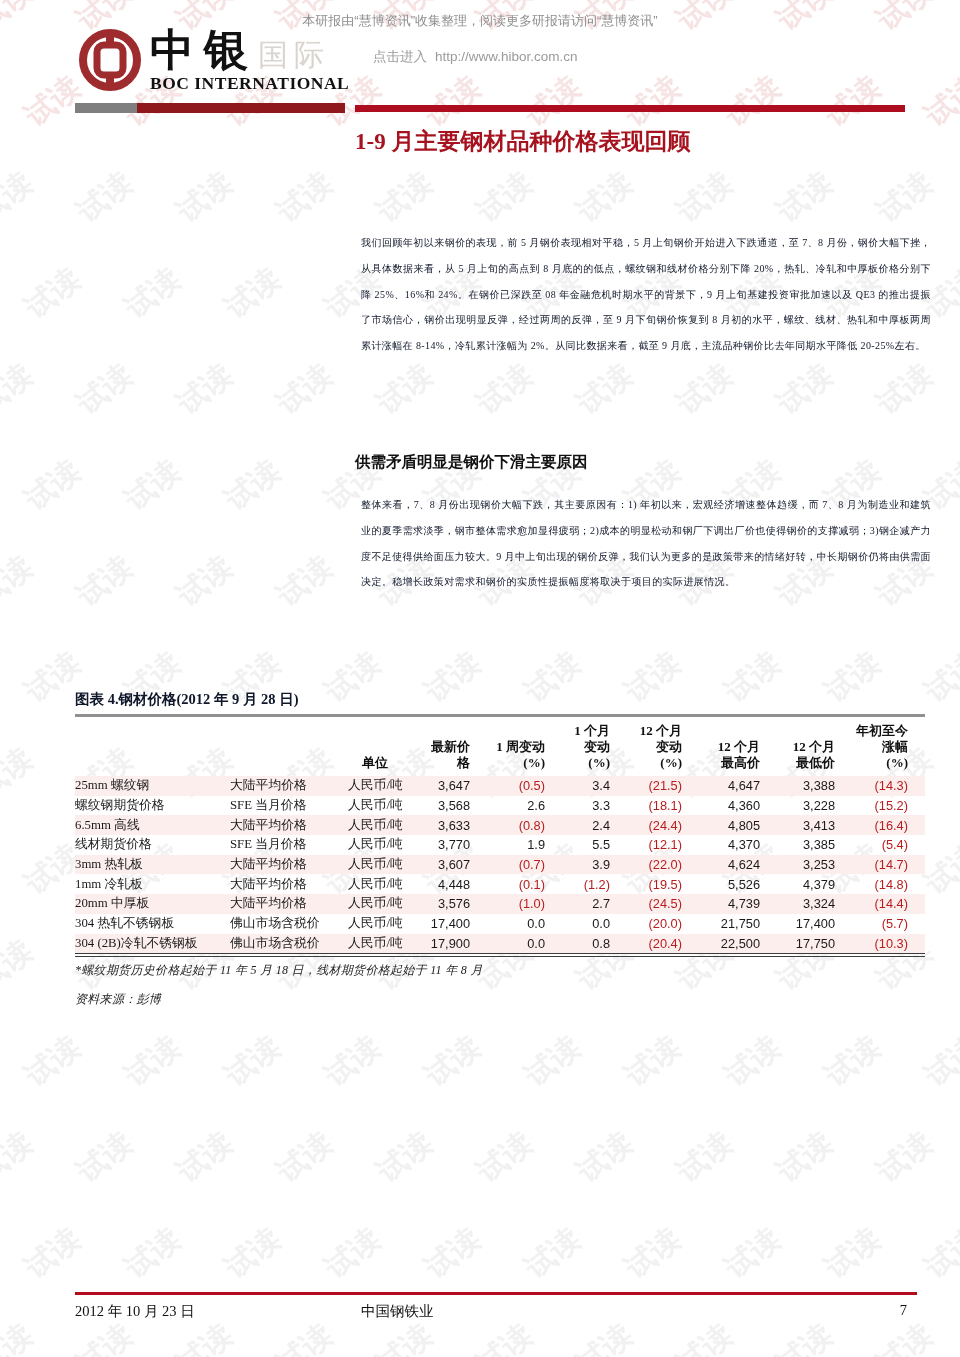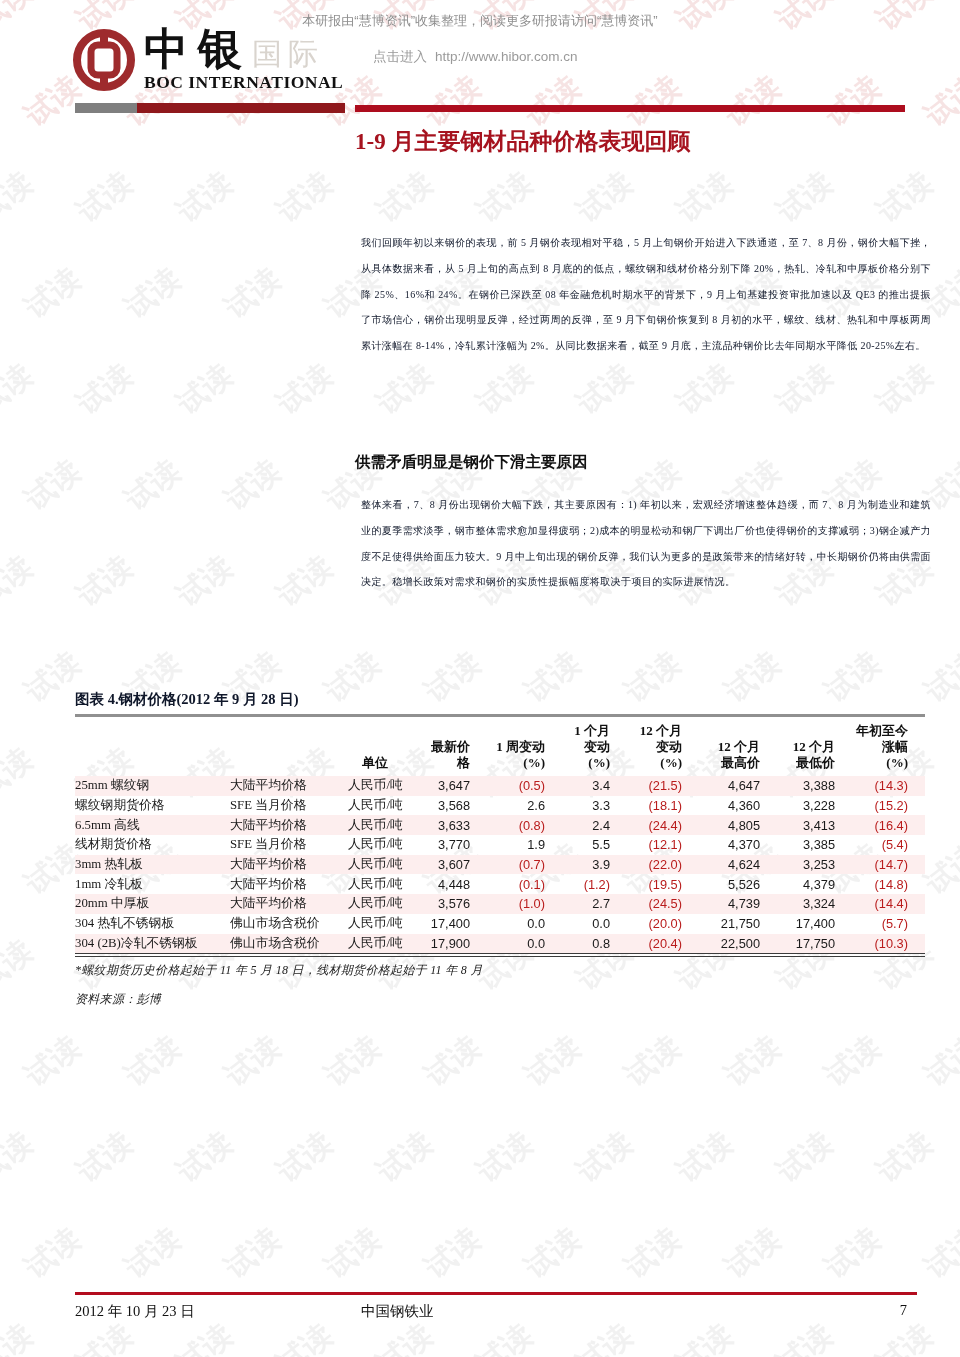--- a/index.html
+++ b/index.html
@@ -10,21 +10,21 @@
   .wm{position:absolute;font-family:"Liberation Sans",sans-serif;font-weight:bold;
       font-size:30px;transform:rotate(-38deg);white-space:nowrap;}
   
   .content{position:absolute;inset:0;z-index:1;}
   .top-notice{position:absolute;top:12px;left:0;width:960px;text-align:center;
       font-size:13px;color:#8e8e8e;font-family:"Liberation Sans",sans-serif;}
   .top-link{position:absolute;top:48px;left:373px;font-size:13.5px;color:#9a9a9a;
       font-family:"Liberation Sans",sans-serif;}
   .top-link a{color:#9a9a9a;text-decoration:none;margin-left:8px;cursor:pointer;}
   
-  .logo{position:absolute;top:28px;left:72px;display:flex;align-items:flex-start;}
+  .logo{position:absolute;top:28px;left:78px;display:flex;align-items:flex-end;}
   .emblem{width:64px;height:64px;margin-right:8px;}
   .logo-text{line-height:1;}
   .logo-cn{font-size:44px;font-weight:bold;color:#111;letter-spacing:10px;}
   .logo-cn-faded{font-size:30px;color:#d9d4ce;letter-spacing:6px;}
   .logo-en{font-size:17.5px;font-weight:bold;color:#111;margin-top:2px;letter-spacing:.5px;
       font-family:"Liberation Serif",serif;}
   .logo-bar{position:absolute;top:103px;left:75px;width:270px;height:10px;display:flex;}
   .logo-bar .seg-gray{width:62px;height:10px;background:#7f7f7f;}
   .logo-bar .seg-red{flex:1;height:10px;background:#8f181c;}
   .header-rule{position:absolute;top:105px;left:355px;width:550px;height:7px;background:#ad0d1e;}

